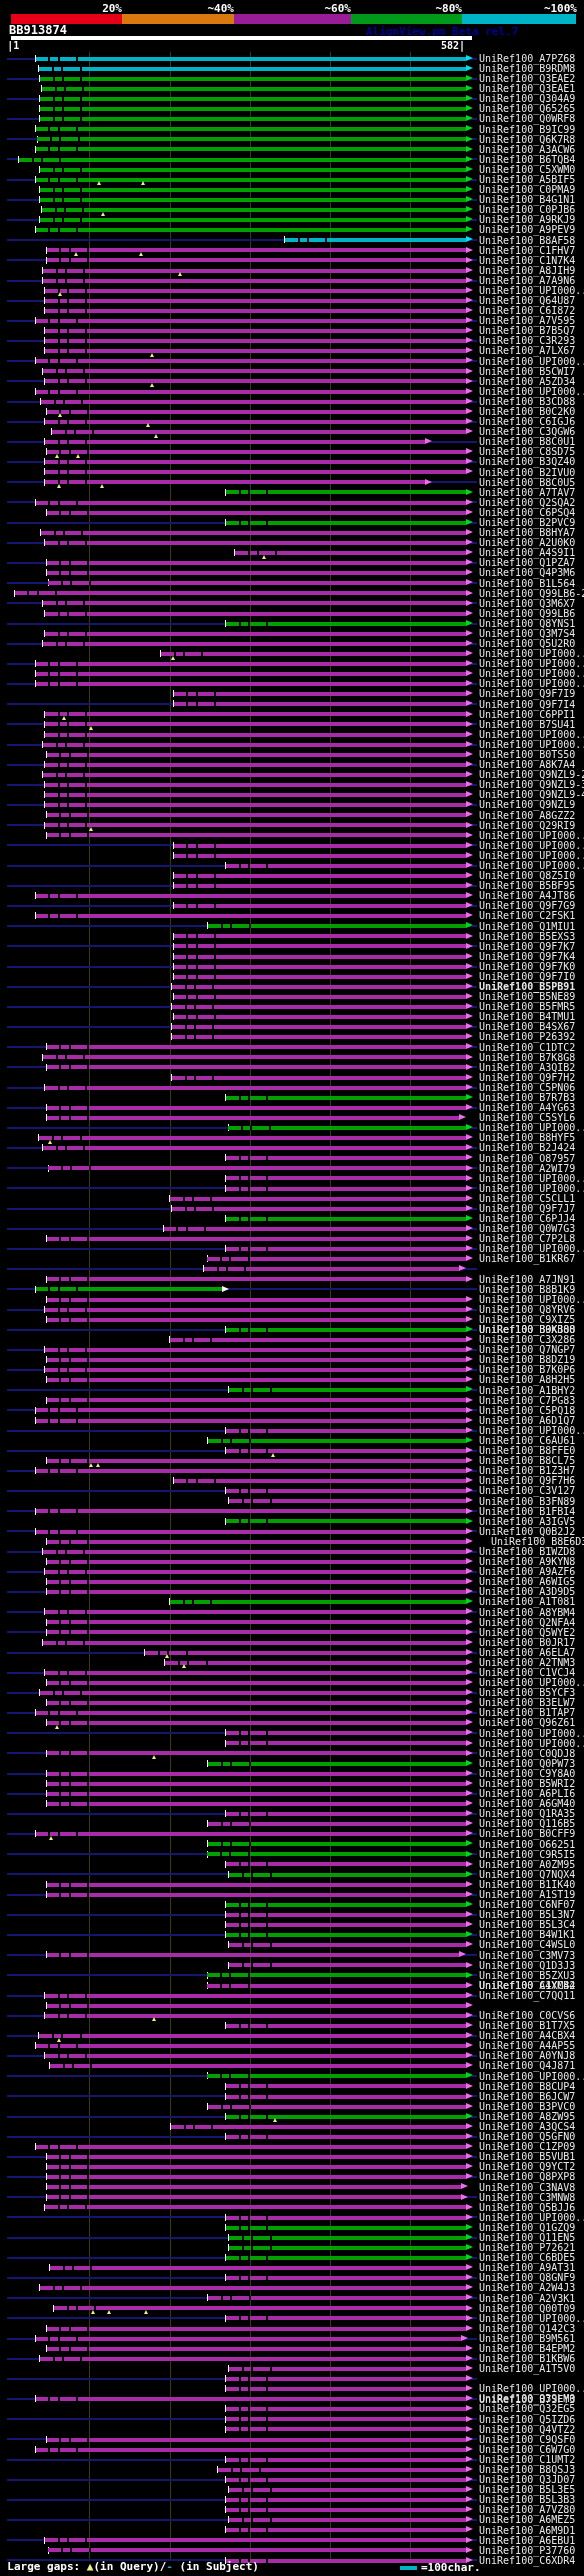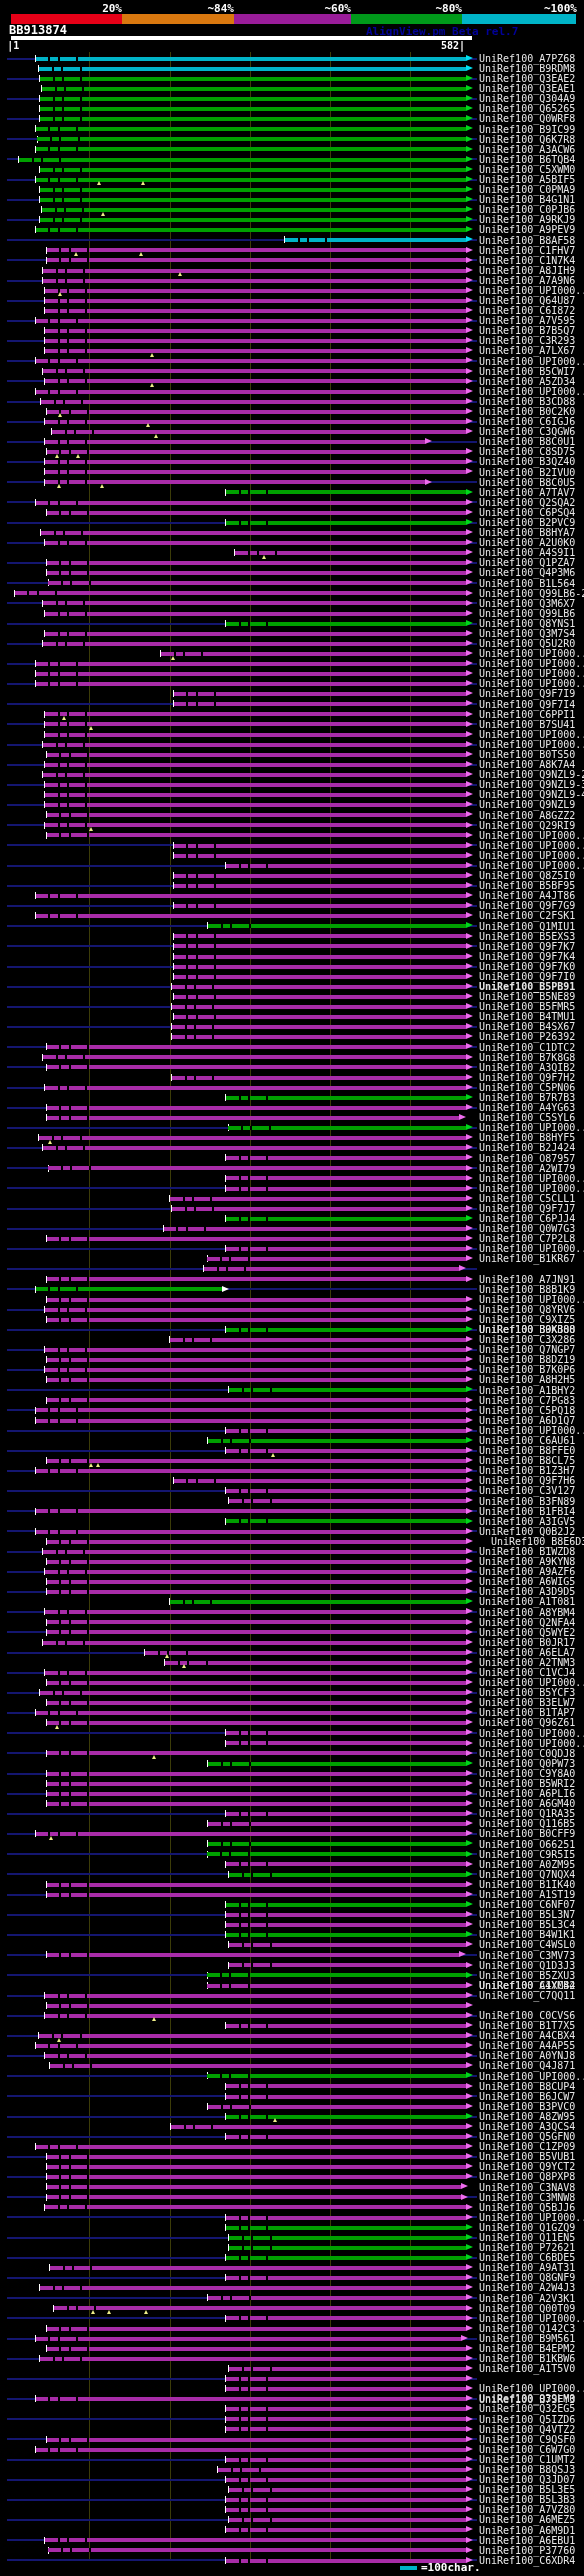--- a/index.html
+++ b/index.html
@@ -27,21 +27,21 @@
   #legend .q{color:#eeee88;} #legend .s{color:#00b4c8;}
   #legend-scale{position:absolute;left:400px;top:2566px;width:17.4px;height:3.7px;background:#00b4c8;}
   #legend-scale-text{position:absolute;left:421px;top:2561px;color:#fff;font-size:11px;font-weight:bold;}
 </style>
 </head>
 <body>
 
 <div id="app">
   <div id="scale-labels">
       <div class="scale-label" style="left: 58px; width: 64px;">20%</div>
-      <div class="scale-label" style="left: 170px; width: 64px;">~84%</div>
+      <div class="scale-label" style="left: 170px; width: 64px;">~40%</div>
       <div class="scale-label" style="left: 287px; width: 64px;">~60%</div>
       <div class="scale-label" style="left: 398px; width: 64px;">~80%</div>
       <div class="scale-label" style="left: 513px; width: 64px;">~100%</div>
     </div>
   <div id="scale-bar">
       <div class="scale-seg" style="left: 11px; width: 111px; background: rgb(230, 0, 23);"></div>
       <div class="scale-seg" style="left: 122px; width: 112px; background: rgb(217, 120, 15);"></div>
       <div class="scale-seg" style="left: 234px; width: 117px; background: rgb(153, 28, 153);"></div>
       <div class="scale-seg" style="left: 351px; width: 111px; background: rgb(0, 153, 26);"></div>
       <div class="scale-seg" style="left: 462px; width: 114px; background: rgb(0, 180, 200);"></div>
@@ -1955,16 +1955,17 @@
       <div class="hit-label" style="top: 2546px; color: rgb(232, 232, 232);">UniRef100_P37760</div>
       <div class="row-underlay" style="left: 7.3px; width: 470px; top: 2559px; background: rgb(20, 22, 112);"></div>
       <div class="hit-cap" style="left: 225px; top: 2557px;"></div>
       <div class="hit-bar" style="left: 226px; width: 240px; top: 2559px; background: rgb(168, 44, 168);"></div>
       <div class="hit-tick" style="left: 239px; top: 2559px;"></div>
       <div class="hit-tick" style="left: 248px; top: 2559px;"></div>
       <div class="hit-tick" style="left: 266px; top: 2559px;"></div>
       <div class="hit-arrow" style="left: 466px; top: 2557px; border-left: 7.3px solid rgb(238, 108, 238);"></div>
       <div class="hit-label" style="top: 2556px; color: rgb(232, 232, 232);">UniRef100_C6XDR4</div>
     </div>
+  <div id="legend"><span>Large gaps: </span><span class="q">▲</span><span>(in Query)/</span><span class="s">-</span><span> (in Subject)</span></div>
   <div id="legend-scale"></div>
   <div id="legend-scale-text">=100char.</div>
 </div>
 
 
 </body></html>

